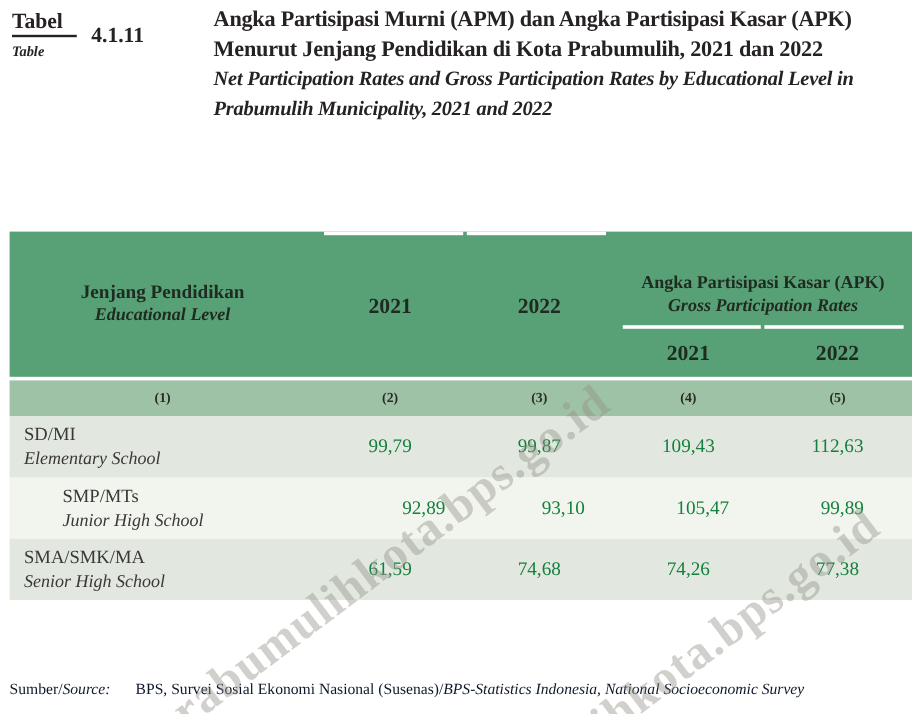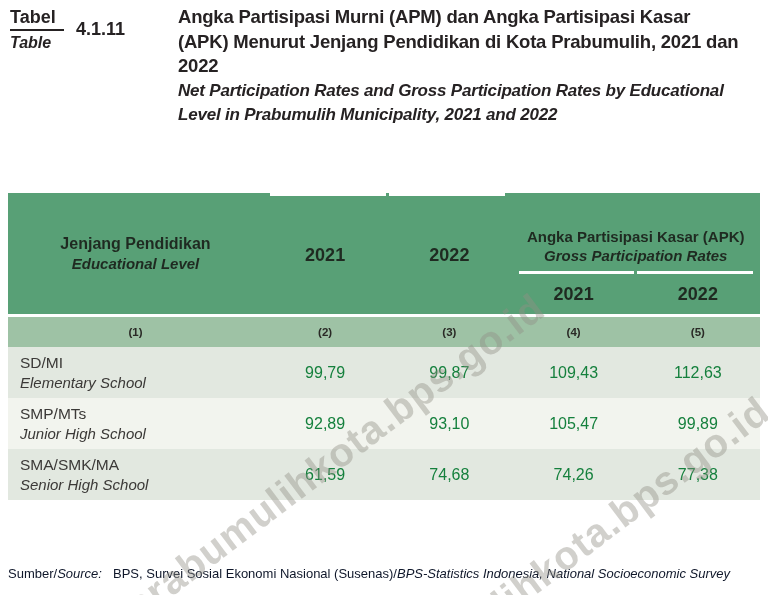--- a/index.html
+++ b/index.html
@@ -1,25 +1,25 @@
 <!DOCTYPE html>
 <html><head>
 <meta charset="utf-8">
 <style>
   html,body{margin:0;padding:0;background:#ffffff;}
   .page{
     position:relative;width:768px;height:595px;background:#ffffff;overflow:hidden;
-    font-family:Liberation Sans, sans-serif;color:#262223;
+    font-family:Liberation Serif, serif;color:#262223;
   }
   
   .titlebar{position:absolute;left:10px;top:6px;display:flex;align-items:flex-start;}
   .tab-frac{display:inline-block;}
   .tab-id{font-weight:bold;font-size:18px;line-height:22px;}
   .tab-rule{border-top:2px solid #262223;width:54px;margin:1px 0 1px 0;}
-  .tab-en{font-weight:bold;font-style:italic;font-size:16px;line-height:22px;}
+  .tab-en{font-weight:bold;font-style:italic;font-size:12px;line-height:22px;}
   .tab-num{font-weight:bold;font-size:18px;margin:13px 0 0 12px;}
   .title{position:absolute;left:178px;top:5px;width:562px;}
   .title-id{font-weight:bold;font-size:18.5px;line-height:24.5px;letter-spacing:-0.2px;}
   .title-en{font-weight:bold;font-style:italic;font-size:17px;line-height:24.5px;letter-spacing:-0.2px;}
   
   .table{position:absolute;left:8px;top:193px;width:752px;}
   .thead{display:flex;height:121px;background:#58a076;color:#1f2a21;}
   .th-col1{width:255px;display:flex;flex-direction:column;justify-content:center;align-items:center;text-align:center;}
   .th-col1 .l1{font-weight:bold;font-size:16px;line-height:20px;}
   .th-col1 .l2{font-weight:bold;font-style:italic;font-size:15px;line-height:19px;}
@@ -30,21 +30,21 @@
   .g-line{display:flex;height:3px;margin:0 7px;gap:3px;}
   .g-line span{flex:1;background:#ffffff;height:3px;}
   .g-years{flex:1;display:flex;}
   .g-years div{flex:1;display:flex;align-items:center;justify-content:center;font-weight:bold;font-size:18px;}
   .th-nums{display:flex;height:30px;background:#9ec2a5;margin-top:3px;color:#2a2a26;}
   .th-nums div{display:flex;align-items:center;justify-content:center;font-weight:bold;font-size:11.5px;}
   .th-nums .n-col1{width:255px;}
   .th-nums .n{flex:1;}
   .trow{display:flex;height:51px;margin-top:0;}
   .trow.alt-a{background:#e2e8e0;}
-  .trow.alt-b{background:#f2f4ee;}
+  .trow.alt-b{background:#f2f4ee;padding-left:32px;}
   .td-label{width:255px;display:flex;flex-direction:column;justify-content:center;padding-left:12px;box-sizing:border-box;color:#3b3937;}
   .td-label .l1{font-size:15.5px;line-height:20px;}
   .td-label .l2{font-style:italic;font-size:15px;line-height:20px;}
   .td-val{flex:1;display:flex;align-items:center;justify-content:center;font-size:16px;color:#15803d;}
   
   .source{position:absolute;left:8px;top:566px;display:flex;font-size:13px;color:#0f172a;white-space:nowrap;}
   .src-label{width:105px;flex:0 0 105px;}
   .src-label .it{font-style:italic;}
   .src-text .it{font-style:italic;}
   

